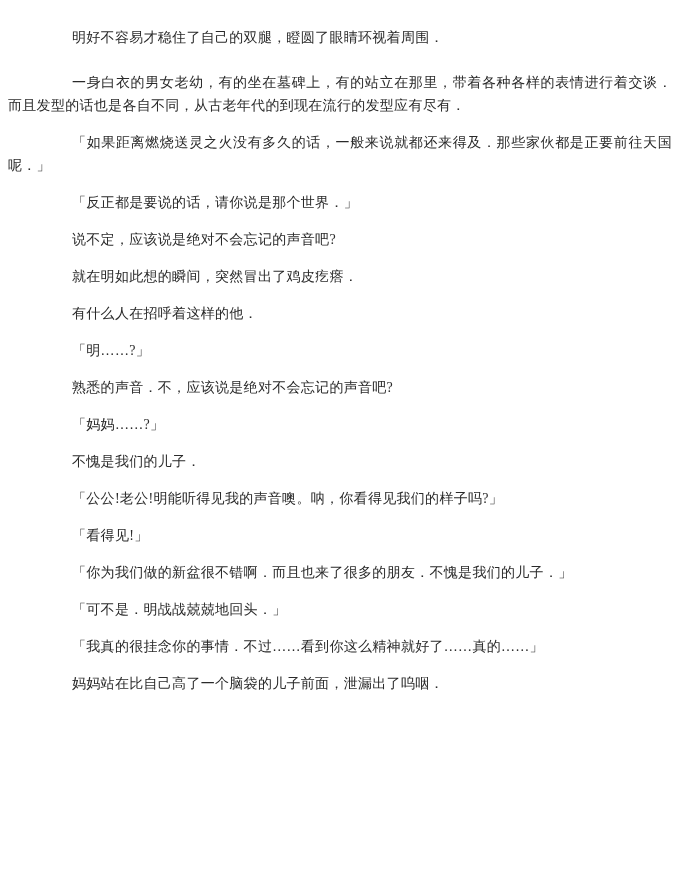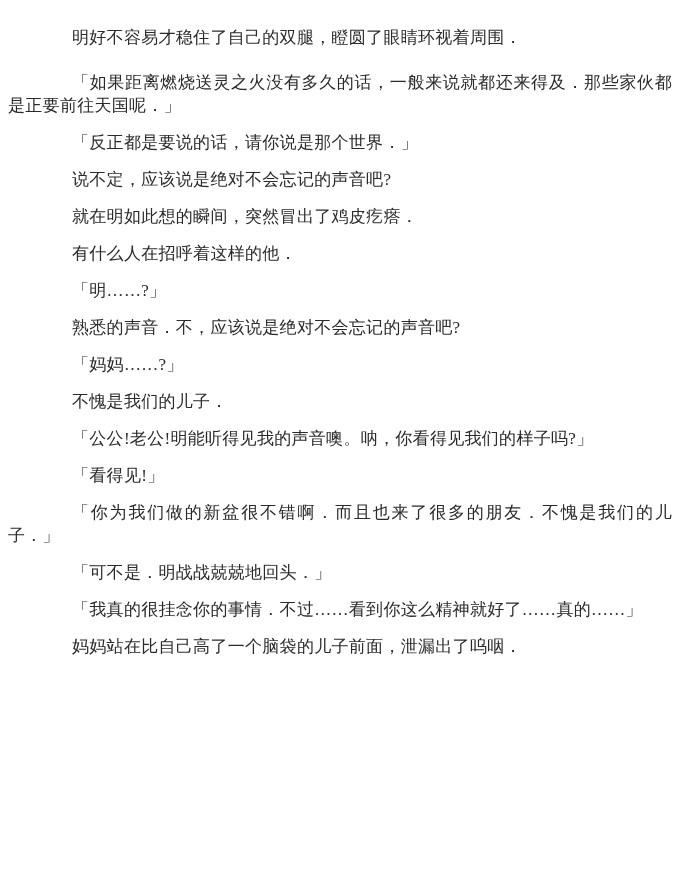--- a/index.html
+++ b/index.html
@@ -15,37 +15,38 @@
   }
   .page {
     box-sizing: border-box;
     width: 680px;
     height: 880px;
     padding: 26px 8px 20px 8px;
     background: #ffffff;
   }
   .page p {
     margin: 0 0 14px 0;
-    font-size: 17px;
+    font-size: 14px;
     line-height: 23px;
     color: #2a2a2a;
     text-indent: 64px;
     text-align: justify;
     letter-spacing: 0.3px;
     word-break: break-all;
   }
   .page p:first-child {
     margin-bottom: 22px;
   }
 </style>
 </head>
 <body>
 
 <div class="page">
   <p>明好不容易才稳住了自己的双腿，瞪圆了眼睛环视着周围．</p>
+  <p>一身白衣的男女老幼，有的坐在墓碑上，有的站立在那里，带着各种各样的表情进行着交谈．而且发型的话也是各自不同，从古老年代的到现在流行的发型应有尽有．</p>
   <p>「如果距离燃烧送灵之火没有多久的话，一般来说就都还来得及．那些家伙都是正要前往天国呢．」</p>
   <p>「反正都是要说的话，请你说是那个世界．」</p>
   <p>说不定，应该说是绝对不会忘记的声音吧?</p>
   <p>就在明如此想的瞬间，突然冒出了鸡皮疙瘩．</p>
   <p>有什么人在招呼着这样的他．</p>
   <p>「明……?」</p>
   <p>熟悉的声音．不，应该说是绝对不会忘记的声音吧?</p>
   <p>「妈妈……?」</p>
   <p>不愧是我们的儿子．</p>
   <p>「公公!老公!明能听得见我的声音噢。呐，你看得见我们的样子吗?」</p>

